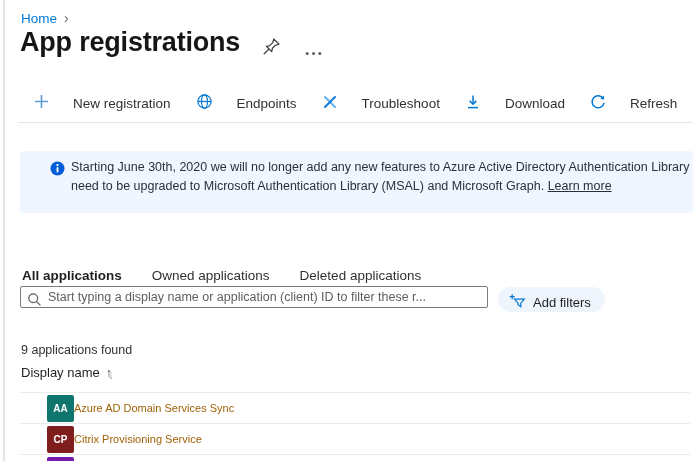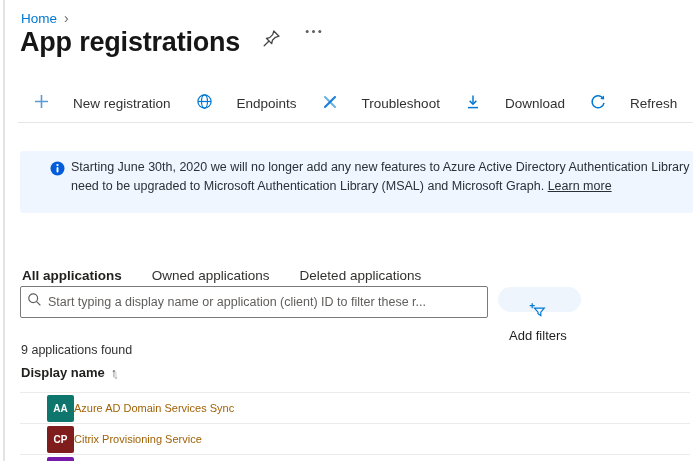--- a/index.html
+++ b/index.html
@@ -9,21 +9,21 @@
     font-family:"Liberation Sans", sans-serif; color:#323130;
   }
   .left-rail { position:absolute; left:3px; top:0; bottom:0; width:2px; background:#e4e4e4; }
 
   
   .breadcrumb { position:absolute; left:21px; top:10px; font-size:13.5px; display:flex; align-items:center; gap:7px; }
   .breadcrumb a { color:#0078d4; text-decoration:none; cursor:pointer; }
   .crumb-sep { color:#6b6b6b; font-size:14px; }
 
   
-  .title-row { position:absolute; left:20px; top:27px; display:flex; align-items:flex-start; gap:20px; }
+  .title-row { position:absolute; left:20px; top:27px; display:flex; align-items:flex-end; gap:20px; }
   .page-title { font-size:27px; font-weight:bold; color:#161616; letter-spacing:-0.2px; }
   .icon-btn { background:none; border:none; cursor:pointer; padding:2px; display:flex; align-items:center; }
 
   
   .toolbar { position:absolute; left:34px; top:93px; display:flex; align-items:center; gap:25px; }
   .tb-item { display:flex; align-items:center; gap:24px; background:none; border:none; cursor:pointer;
              font-family:inherit; font-size:13.5px; color:#323130; white-space:nowrap; }
   .toolbar-divider { position:absolute; left:18px; right:0; top:122px; height:1px; background:#e8e6e4; }
 
   
@@ -34,34 +34,34 @@
   .banner-line1 { white-space:nowrap; overflow:hidden; }
   .banner-link { color:#2b3036; text-decoration:underline; cursor:pointer; }
 
   
   .tabs { position:absolute; left:21px; top:240px; display:flex; gap:28px; }
   .tab { background:none; border:none; font-family:inherit; font-size:13.5px; color:#323130;
          cursor:pointer; padding:0 1px 8px 1px; border-bottom:2.5px solid transparent;margin-top:28px; }
   .tab.active { font-weight:bold; color:#201f1e; border-bottom-color:#0078d4; }
 
   
-  .search-wrap { position:absolute; left:20px; top:286px; width:468px; height:32px; }
+  .search-wrap { position:absolute; left:20px; top:286px; width:468px; height:22px; }
   .search-wrap svg { position:absolute; left:7px; top:6px; }
   .search-input { width:100%; height:100%; border:1px solid #7a7a7a; border-radius:2px;
                   font-family:inherit; font-size:12.5px; padding:0 8px 0 27px; color:#323130; outline:none; }
   .search-input::placeholder { color:#605e5c; opacity:1; }
   .addfilter-btn { position:absolute; left:498px; top:287px; height:25px; display:flex; align-items:center; gap:7px;
-                   background:#eef5fc; border:none; border-radius:13px; padding:15px 14px 0 11px;
-                   font-family:inherit; font-size:13px; color:#201f1e; cursor:pointer;flex-direction:column; }
+                   background:#eef5fc; border:none; border-radius:13px; padding:6px 14px 0 11px;
+                   font-family:inherit; font-size:13px; color:#201f1e; cursor:pointer; }
 
   
   .count-text { position:absolute; left:21px; top:343px; font-size:12.5px; color:#323130; }
   .col-header { position:absolute; left:21px; top:365px; display:flex; align-items:center; gap:6px;
                 background:none; border:none; font-family:inherit; cursor:pointer; }
-  .col-header .lbl { font-size:13px; font-weight:bold; color:#201f1e; }
+  .col-header .lbl { font-size:13px; font-weight:normal; color:#201f1e; }
   .sort-up { font-size:12px; color:#323130; }
   .sort-down { font-size:12px; color:#a19f9d; margin-left:-4px; position:relative; top:2px; }
 
   .rows { position:absolute; left:20px; top:392px; right:3px; }
   .app-row { height:31px; border-top:1px solid #edebe9; display:flex; align-items:flex-start; cursor:pointer; }
   .avatar { width:27px; height:27px; margin:2px 0 0 27px; border-radius:2px; color:#ffffff;
             font-size:10px; font-weight:bold; display:flex; align-items:center; justify-content:center; flex:none; }
   .app-link { margin-left:0; font-size:11px; color:#a16207; text-decoration:none; line-height:31px;
               white-space:nowrap; cursor:pointer; }
 </style>

